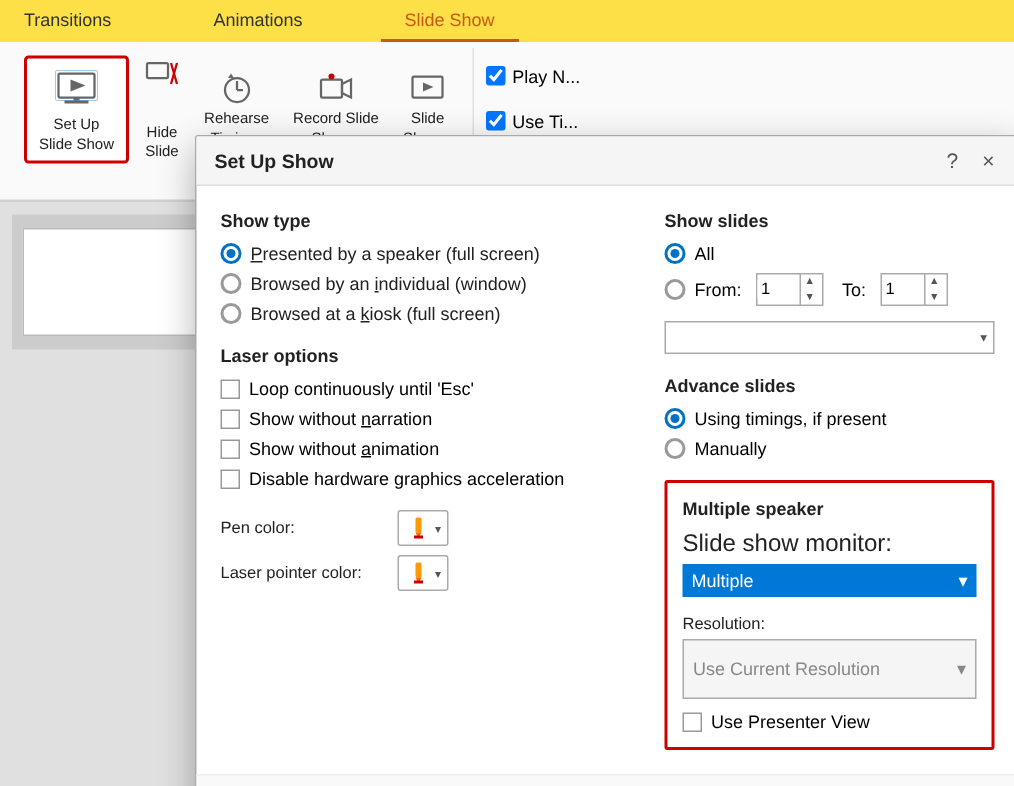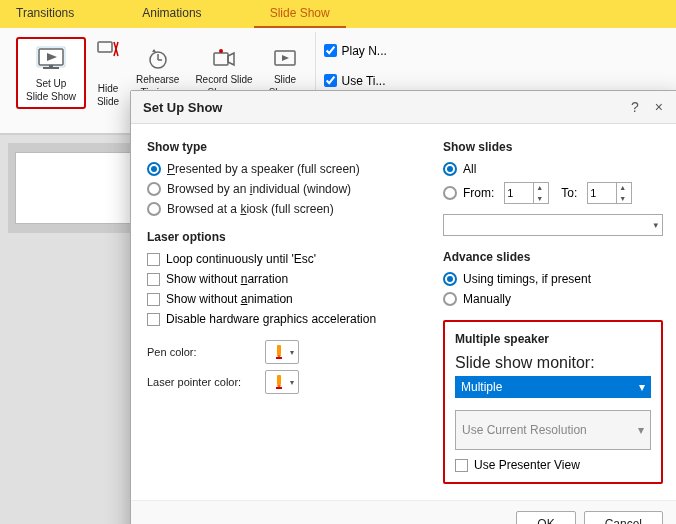--- a/index.html
+++ b/index.html
@@ -355,20 +355,21 @@
 
         <div class="monitors-section">
           <div class="monitors-title">Multiple speaker</div>
           <div class="monitor-label">Slide show monitor:</div>
           <div style="display:flex;align-items:center;gap:4px;margin-bottom:6px;">
             <div class="monitor-dropdown-selected" style="flex:1;">
               <span>Multiple</span>
               <span>▾</span>
             </div>
           </div>
+          <div class="resolution-label">Resolution:</div>
           <div class="resolution-dropdown">
             <span>Use Current Resolution</span>
             <span>▾</span>
           </div>
           <div class="presenter-view-row">
             <div class="checkbox-box"></div>
             <span>Use Presenter View</span>
           </div>
         </div>
 

